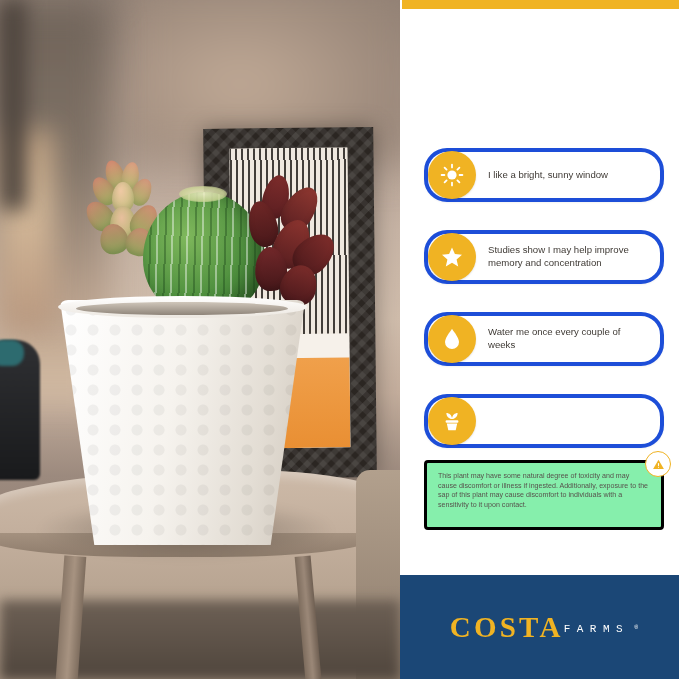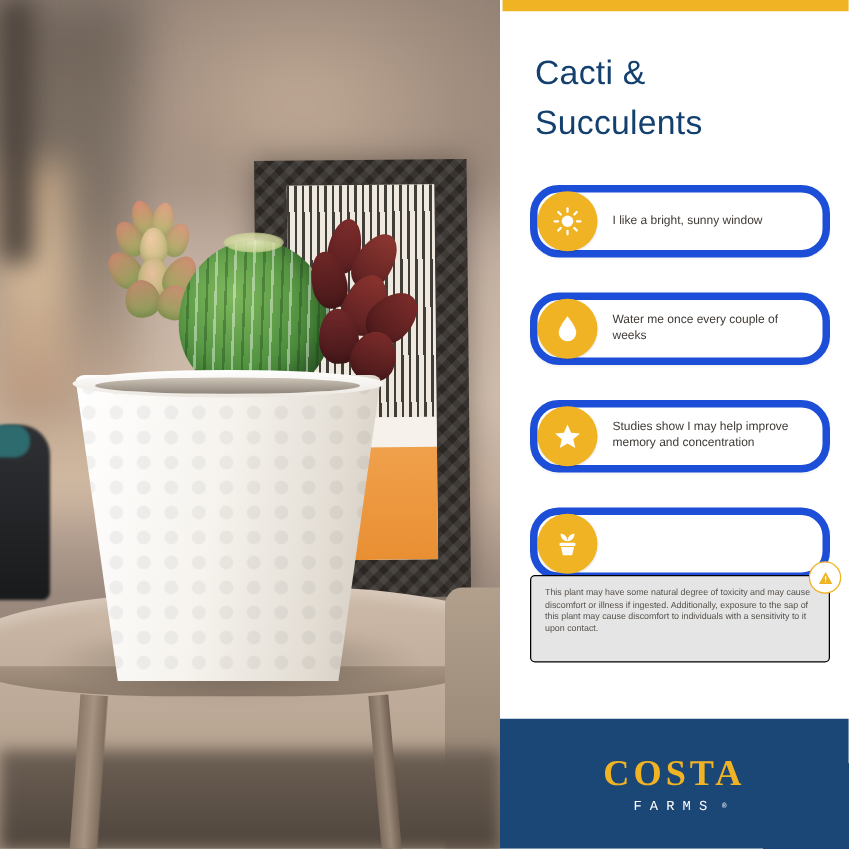--- a/index.html
+++ b/index.html
@@ -231,21 +231,21 @@
   }
   .title .l2 { display: block; }
 
   .cards {
     position: absolute; left: 424px; top: 148px; width: 240px;
   }
   .card {
     position: relative;
     height: 46px;
     margin-bottom: 28px;
-    border: 6px solid #1d4ed8;
+    border: 4px solid #1d4ed8;
     border-radius: 23px;
     background: #fff;
     box-shadow: 0 1px 2px rgba(0,0,0,.05);
     display: flex;
     align-items: center;
   }
   .card .badge {
     position: absolute;
     left: 0; top: -1px;
     width: 48px; height: 48px;
@@ -259,42 +259,42 @@
     margin-right: 10px;
     font-size: 9.6px;
     line-height: 12.6px;
     color: #3f3a35;
   }
 
   .glyph { display: block; }
 
   .disclaimer {
     position: absolute; left: 424px; top: 460px; width: 240px; height: 70px;
-    border: 1px solid #000000;
+    border: 3px solid #000000;
     border-radius: 4px;
-    background: #e5e5e5;
+    background: #86efac;
     box-sizing: border-box;
     padding: 9px 11px 0 11px;
     font-size: 7.1px;
     line-height: 9.6px;
     color: #57524c;
   }
   .warn-badge {
     position: absolute; right: -10px; top: -12px;
     width: 24px; height: 24px; border-radius: 50%;
     background: #ffffff;
     border: 1.6px solid #f0b323;
     display: flex; align-items: center; justify-content: center;
   }
 
   .brandbar {
     position: absolute; left: 400px; top: 575px; width: 279px; height: 104px;
     background: #1b4776;
     display: flex;
-    flex-direction: column;
+    flex-direction: row;
     align-items: center;
     justify-content: center;
   }
   .brand-costa {
     color: #f0b323;
     font-size: 29px;
     letter-spacing: 3.2px;
     font-weight: 700;
     font-family: "Liberation Serif", serif;
   }
@@ -377,24 +377,20 @@
     <div class="pot">
       <div class="pot-texture"></div>
     </div>
     <div class="pot-rim"></div>
     <div class="pot-rim-inner"></div>
   </div>
 
   <div class="panel"></div>
   <div class="gold-bar"></div>
 
-  <div class="title">
-    <span class="l1">Cacti &amp;</span>
-    <span class="l2">Succulents</span>
-  </div>
 
   <div class="cards">
 
     <div class="card">
       <div class="badge">
         <svg class="glyph" width="24" height="24" viewBox="0 0 24 24" aria-hidden="true">
           <circle cx="12" cy="12" r="4.6" fill="#ffffff"></circle>
           <g stroke="#ffffff" stroke-width="1.8" stroke-linecap="round">
             <line x1="12" y1="1.6" x2="12" y2="4.4"></line>
             <line x1="12" y1="19.6" x2="12" y2="22.4"></line>
@@ -405,34 +401,34 @@
             <line x1="19.4" y1="4.6" x2="17.4" y2="6.6"></line>
             <line x1="6.6" y1="17.4" x2="4.6" y2="19.4"></line>
           </g>
         </svg>
       </div>
       <div class="ctext">I like a bright, sunny window</div>
     </div>
 
     <div class="card">
       <div class="badge">
+        <svg class="glyph" width="24" height="24" viewBox="0 0 24 24" aria-hidden="true">
+          <path d="M12 2.6 L14.9 9.1 L22 9.8 L16.6 14.4 L18.2 21.4 L12 17.7 L5.8 21.4 L7.4 14.4 L2 9.8 L9.1 9.1 Z" fill="#ffffff"></path>
+        </svg>
+      </div>
+      <div class="ctext">Studies show I may help improve memory and concentration</div>
+    </div>
+
+    <div class="card">
+      <div class="badge">
         <svg class="glyph" width="22" height="24" viewBox="0 0 22 24" aria-hidden="true">
           <path d="M11 2 C11 2 4 10.5 4 15 a7 7 0 0 0 14 0 C18 10.5 11 2 11 2 Z" fill="#ffffff"></path>
         </svg>
       </div>
       <div class="ctext">Water me once every couple of weeks</div>
-    </div>
-
-    <div class="card">
-      <div class="badge">
-        <svg class="glyph" width="24" height="24" viewBox="0 0 24 24" aria-hidden="true">
-          <path d="M12 2.6 L14.9 9.1 L22 9.8 L16.6 14.4 L18.2 21.4 L12 17.7 L5.8 21.4 L7.4 14.4 L2 9.8 L9.1 9.1 Z" fill="#ffffff"></path>
-        </svg>
-      </div>
-      <div class="ctext">Studies show I may help improve memory and concentration</div>
     </div>
 
     <div class="card">
       <div class="badge">
         <svg class="glyph" width="24" height="24" viewBox="0 0 24 24" aria-hidden="true">
           <path d="M12 10 C12 6 9 4 6.4 4 C6.4 7.6 9 10 12 10 Z" fill="#ffffff"></path>
           <path d="M12 10 C12 6 15 4 17.6 4 C17.6 7.6 15 10 12 10 Z" fill="#ffffff"></path>
           <rect x="5.6" y="11.2" width="12.8" height="2.6" rx="1" fill="#ffffff"></rect>
           <path d="M6.8 14.6 h10.4 l-1.5 6.6 h-7.4 Z" fill="#ffffff"></path>
         </svg>

